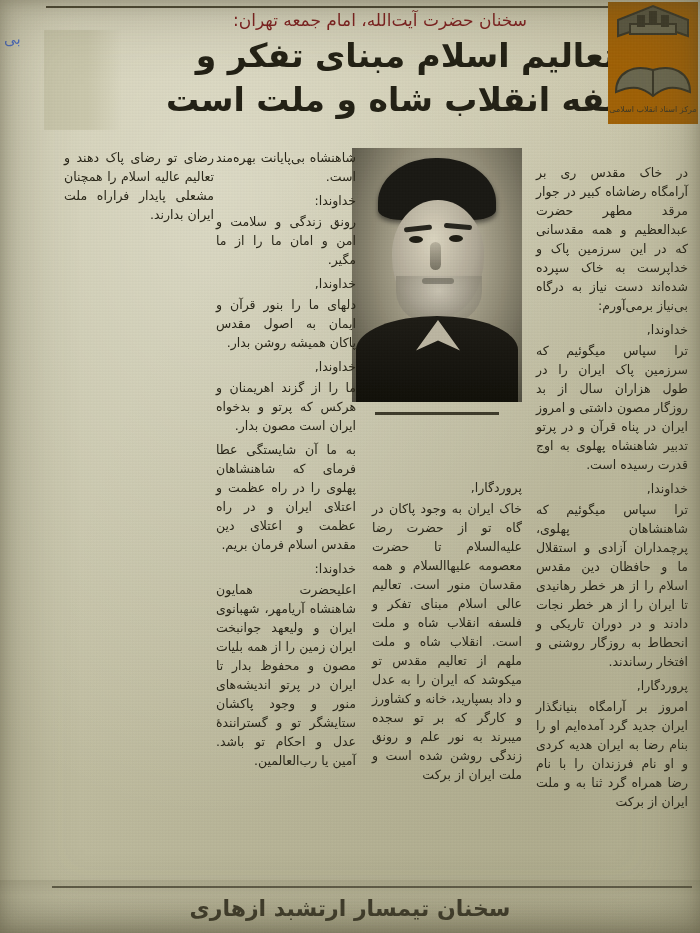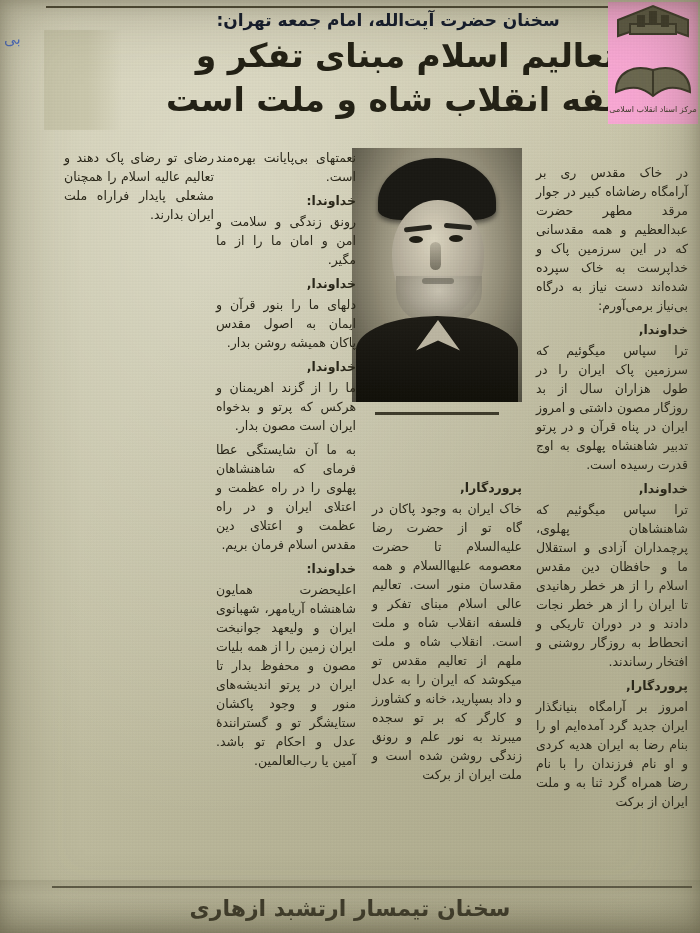--- a/index.html
+++ b/index.html
@@ -65,26 +65,26 @@
     width: 648px;
     height: 890px;
     border-top: 2px solid #4a4633;
     border-bottom: 0;
   }
 
   
   .kicker {
     position: absolute;
     top: 10px;
-    right: 52px;
+    right: 60px;
     width: 520px;
     text-align: center;
     font-size: 17px;
-    font-weight: bold;
-    color: #0f172a;
+    font-weight: normal;
+    color: #7f1d1d;
     letter-spacing: 0px;
     white-space: nowrap;
   }
 
   
   .headline {
     position: absolute;
     top: 34px;
     right: 40px;
     width: 560px;
@@ -116,21 +116,21 @@
     pointer-events: none;
   }
 
   
   .seal {
     position: absolute;
     top: 2px;
     right: 2px;
     width: 90px;
     height: 122px;
-    background: #f9a8d4;
+    background: #a16207;
   }
   .seal svg { display: block; }
 
   
   .cols {
     position: absolute;
     top: 148px;
     left: 52px;
     width: 636px;
     height: 720px;
@@ -139,21 +139,21 @@
     position: absolute;
     top: 15px;
     color: #2a2719;
     font-size: 12.5px;
     line-height: 1.52;
     text-align: justify;
     text-justify: inter-word;
   }
   .col p { margin: 0 0 5px 0; }
   .col .lbl {
-    font-weight: bold;
+    font-weight: normal;
     margin: 0 0 2px 0;
     font-size: 12.5px;
   }
 
   
   #col1 { right: 0;    width: 152px; }
   #col2 { right: 166px; width: 150px; top: 330px; }
   #col3 { right: 332px; width: 140px; top: 0; }
   #col4 { right: 474px; width: 150px; top: 0; }
 
@@ -325,21 +325,21 @@
         <p class="lbl">خداوندا,</p>
         <p class="">ترا سپاس میگوئیم که شاهنشاهان پهلوی، پرچمداران آزادی و استقلال ما و حافظان دین مقدس اسلام را از هر خطر رهانیدی تا ایران را از هر خطر نجات دادند و در دوران تاریکی و انحطاط به روزگار روشنی و افتخار رساندند.</p>
         <p class="lbl">پروردگارا,</p>
         <p class="">امروز بر آرامگاه بنیانگذار ایران جدید گرد آمده‌ایم او را بنام رضا به ایران هدیه کردی و او نام فرزندان را با نام رضا همراه گرد ثنا به و ملت ایران از برکت</p>
       </div>
     <div class="col" id="col2">
         <p class="lbl">پروردگارا,</p>
         <p class="">خاک ایران به وجود پاکان در گاه تو از حضرت رضا علیه‌السلام تا حضرت معصومه علیها‌السلام و همه مقدسان منور است. تعالیم عالی اسلام مبنای تفکر و فلسفه انقلاب شاه و ملت است. انقلاب شاه و ملت ملهم از تعالیم مقدس تو میکوشد که ایران را به عدل و داد بسپارید، خانه و کشاورز و کارگر که بر تو سجده میبرند به نور علم و رونق زندگی روشن شده است و ملت ایران از برکت</p>
       </div>
     <div class="col" id="col3">
-        <p class="">نعمتهای بی‌پایانت بهره‌مند است.</p>
+        <p class="">شاهنشاه بی‌پایانت بهره‌مند است.</p>
         <p class="lbl">خداوندا:</p>
         <p class="">رونق زندگی و سلامت و امن و امان ما را از ما مگیر.</p>
         <p class="lbl">خداوندا,</p>
         <p class="">دلهای ما را بنور قرآن و ایمان به اصول مقدس پاکان همیشه روشن بدار.</p>
         <p class="lbl">خداوندا,</p>
         <p class="">ما را از گزند اهریمنان و هرکس که پرتو و بدخواه ایران است مصون بدار.</p>
         <p class="">به ما آن شایستگی عطا فرمای که شاهنشاهان پهلوی را در راه عظمت و اعتلای ایران و در راه عظمت و اعتلای دین مقدس اسلام فرمان بریم.</p>
         <p class="lbl">خداوندا:</p>
         <p class="">اعلیحضرت همایون شاهنشاه آریامهر، شهبانوی ایران و ولیعهد جوانبخت ایران زمین را از همه بلیات مصون و محفوظ بدار تا ایران در پرتو اندیشه‌های منور و وجود پاکشان ستایشگر تو و گسترانندهٔ عدل و احکام تو باشد. آمین یا رب‌العالمین.</p>
       </div>

